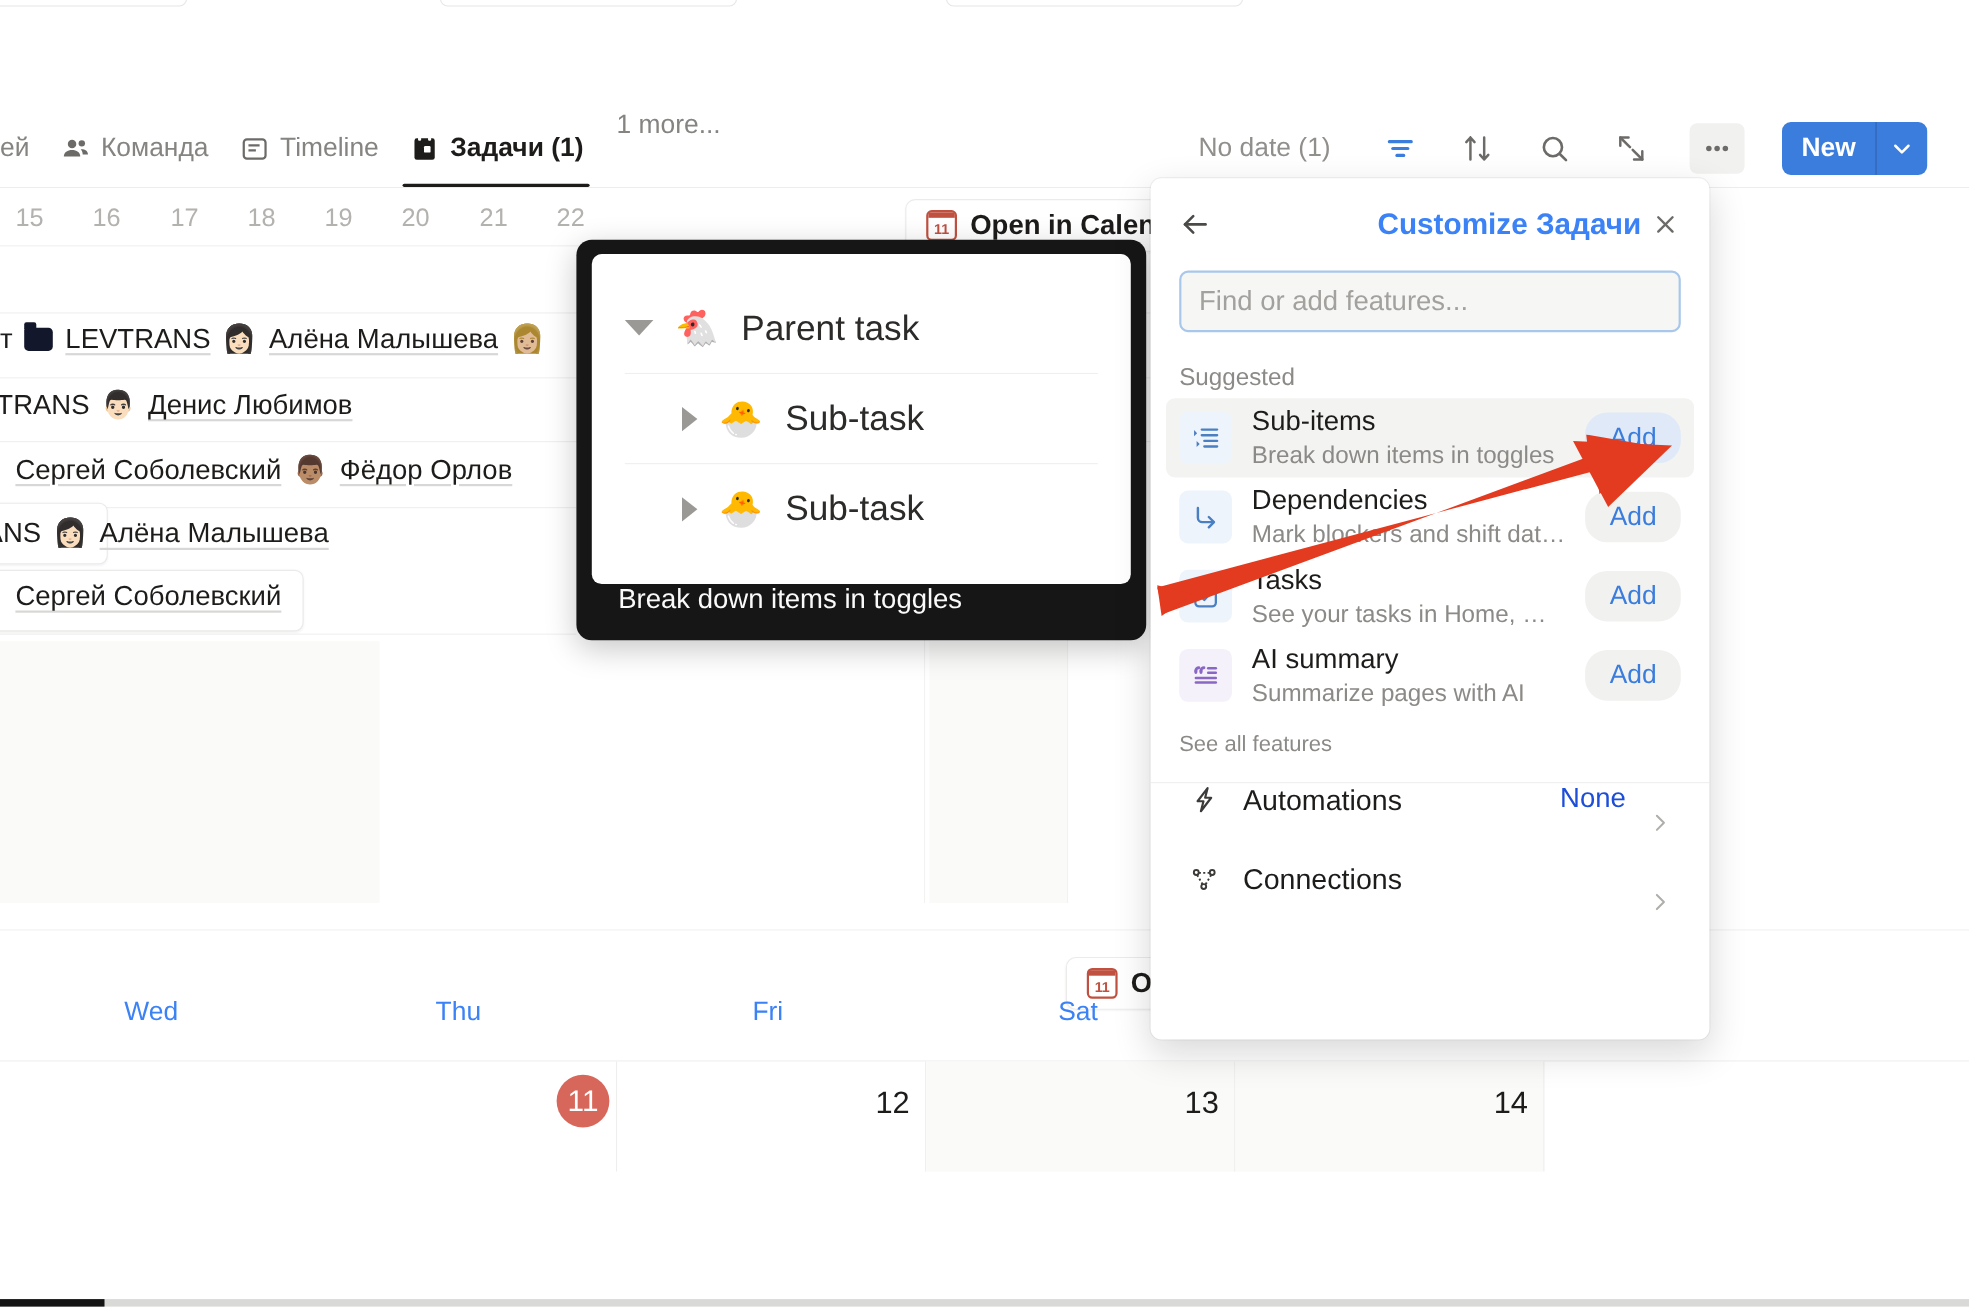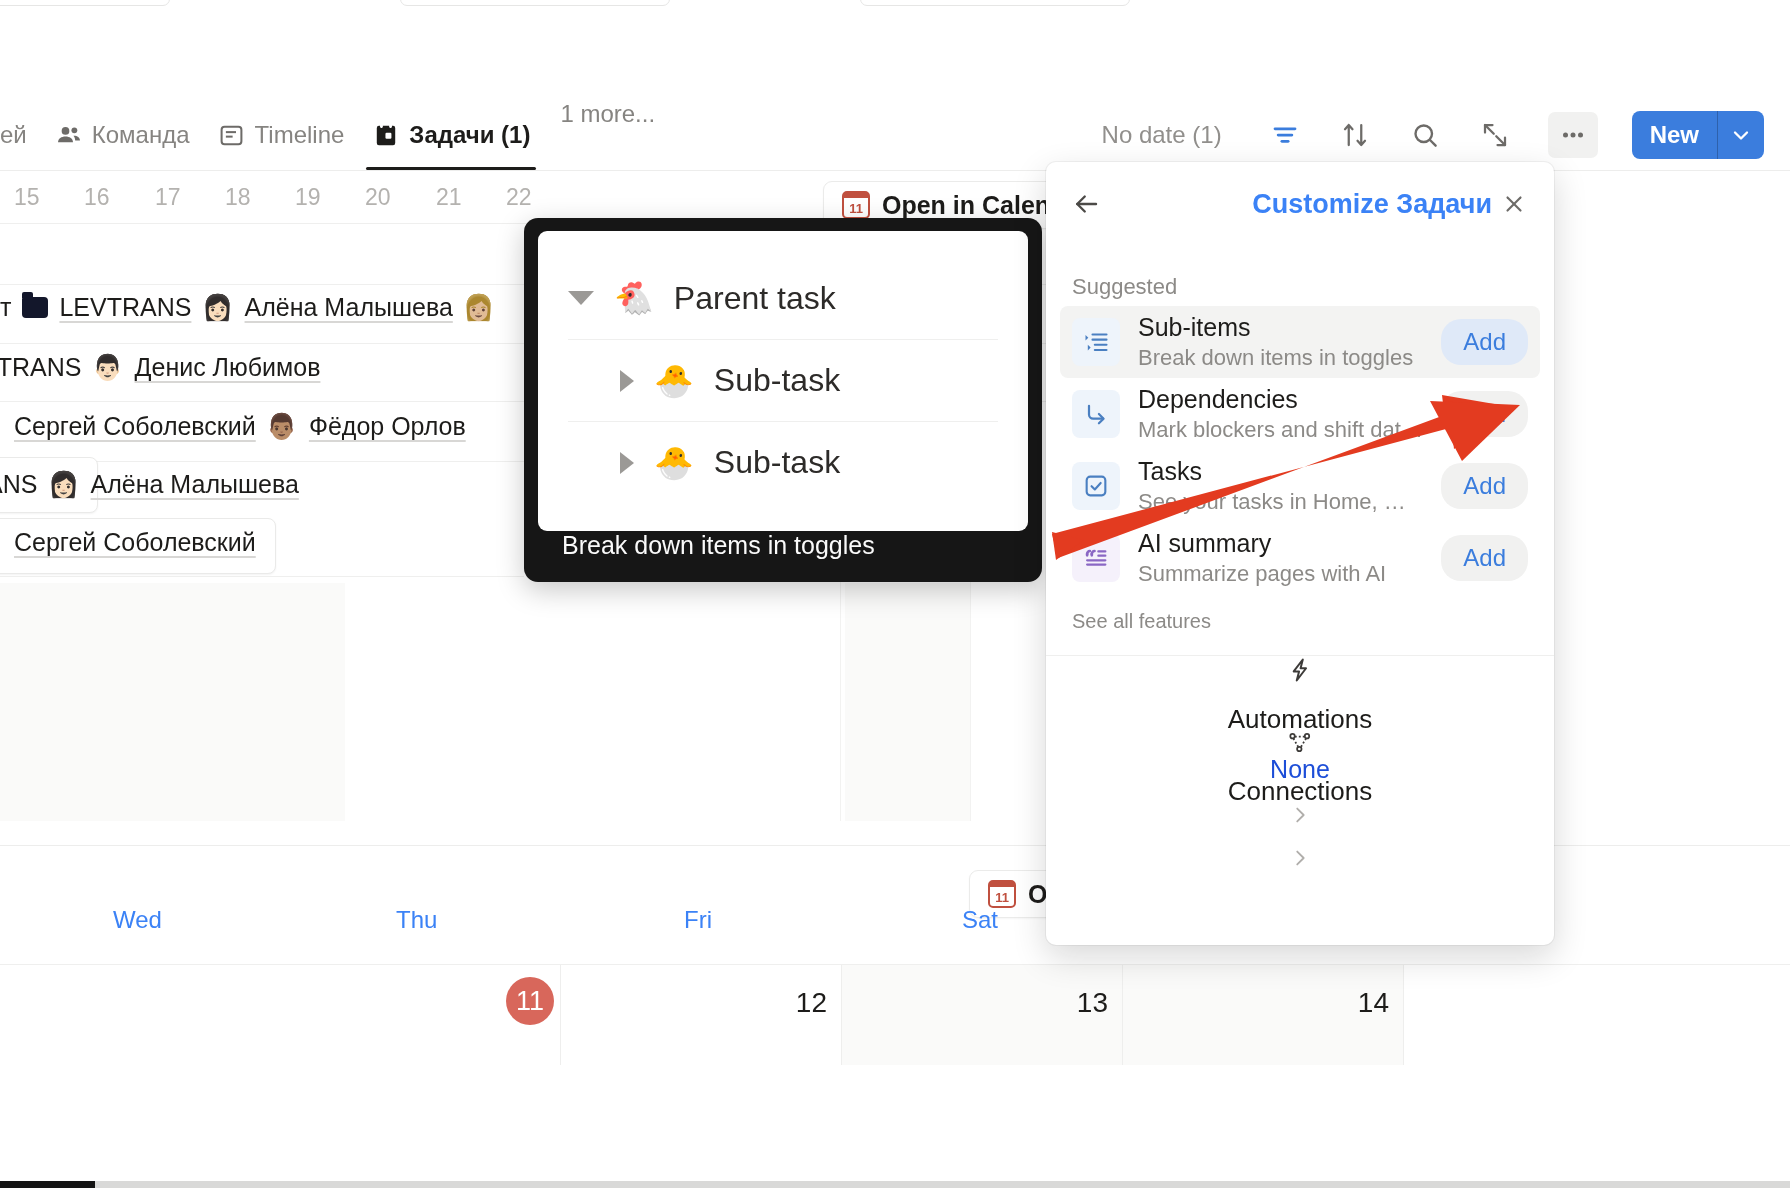--- a/index.html
+++ b/index.html
@@ -38,21 +38,21 @@
   .tab.active { color:#1d1c1a; font-weight:600; }
   .tab.active:after {
     content:""; position:absolute; left:8px; right:8px; bottom:0;
     height:3px; background:#1d1c1a; border-radius:2px;
   }
   .tab .t-ico { display:inline-flex; align-items:center; justify-content:center; width:28px; height:28px; }
   .tab-more { font-size:24px; color:#868481; padding:0 16px; cursor:pointer; }
 
   .toolbar-right {
     margin-left:auto; display:flex; align-items:center; gap:20px;
-    padding-right:26px;
+    padding-right:38px;
     text-align:right;
   }
   .nodate { font-size:24px; color:#918f8c; margin-right:18px; white-space:nowrap; cursor:pointer; }
   .ticon {
     width:50px; height:46px; display:flex; align-items:center; justify-content:center;
     border-radius:7px; cursor:pointer; color:#6d6b68;
   }
   .ticon.dots { background:#f1f1f0; margin-left:8px; }
   .newbtn {
     display:flex; align-items:stretch; height:48px; margin-left:14px;
@@ -187,22 +187,22 @@
     white-space:nowrap; overflow:hidden; text-overflow:ellipsis;
   }
   .addbtn {
     flex:0 0 auto; padding:9px 22px; border-radius:20px;
     background:#f1f1f0; color:#3b7ddd; font-size:24px; font-weight:500; cursor:pointer;
   }
   .addbtn.hlbtn { background:#dfe9f8; }
   .seeall { font-size:20px; color:#8c8a87; padding:16px 26px 22px 26px; cursor:pointer; }
   .pdivider { height:1px; background:#efefee; margin:0; }
   .advrow {
-    display:flex; align-items:center; gap:20px; height:72px;
-    padding:0 24px; margin:0 10px; border-radius:8px; cursor:pointer;flex-direction:column;
+    display:flex; gap:20px; height:72px;
+    padding:0 24px; margin:0 10px; border-radius:8px; cursor:pointer;
   }
   .advlabel { font-size:26px; color:#1d1c1a; flex:1; }
   .advvalue { font-size:25px; color:#1d4ed8; }
   .chev { color:#b0aeab; display:flex; align-items:center; }
 
   
   .arrow { position:absolute; left:1050px; top:395px; width:480px; height:200px; pointer-events:none; }
 
   
   .botsplit { position:absolute; left:0; top:845px; width:1790px; height:1px; background:#ededec; }
@@ -467,20 +467,25 @@
       </div>
       <div class="panel-title">Customize Задачи</div>
       <div class="iconbtn">
         <svg width="26" height="26" viewBox="0 0 24 24" fill="none" stroke="#6d6b68" stroke-width="2" stroke-linecap="round">
           <line x1="6" y1="6" x2="18" y2="18"></line>
             <line x1="18" y1="6" x2="6" y2="18"></line>
         </svg>
       </div>
     </div>
 
+    <div class="searchwrap">
+      <div class="searchbox">
+        <input type="text" value="" placeholder="Find or add features..." style="">
+      </div>
+    </div>
 
     <div class="sectionlabel">Suggested</div>
 
     <div class="featrow hl">
       <div class="featico blue">
         <svg width="28" height="28" viewBox="0 0 24 24" fill="none" stroke="#4a7fc1" stroke-width="1.8" stroke-linecap="round">
           <path d="M3 6l2.4 2.4L3 10.8z" fill="#4a7fc1" stroke="none"></path>
           <line x1="9" y1="5.6" x2="21" y2="5.6"></line>
           <line x1="9" y1="10" x2="21" y2="10"></line>
           <path d="M5 14.4l2.4 2.4L5 19.2z" fill="#4a7fc1" stroke="none"></path>

